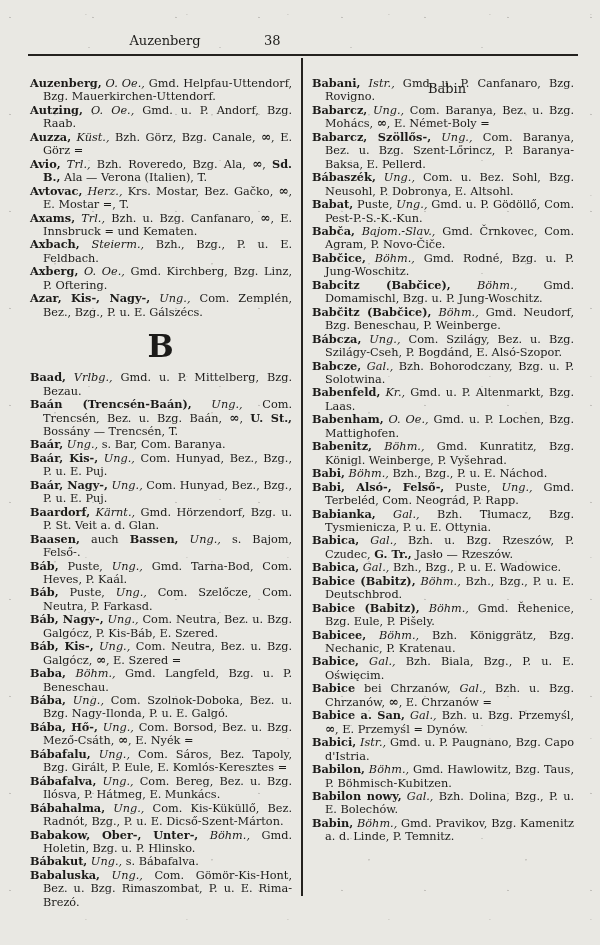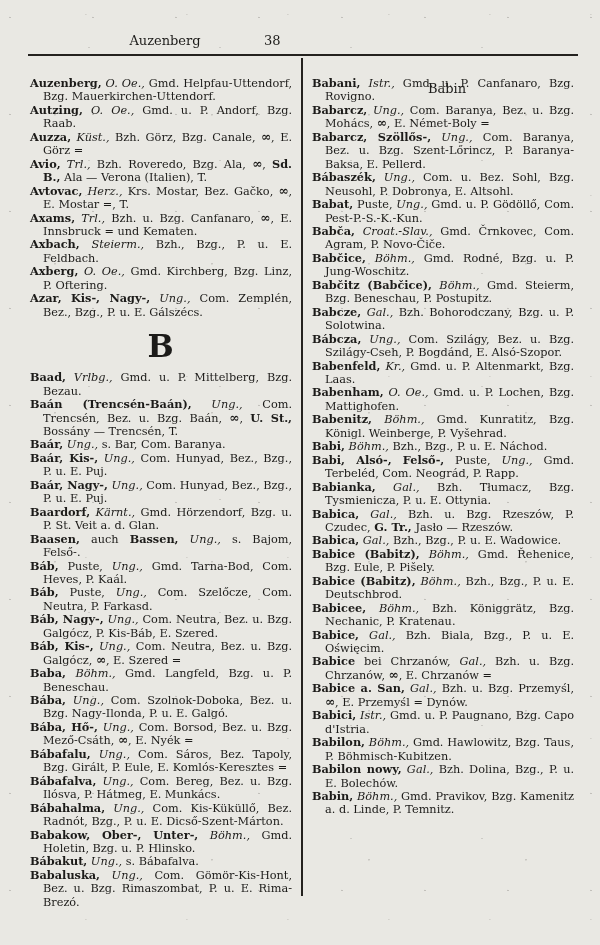--- a/index.html
+++ b/index.html
@@ -101,35 +101,36 @@
     </div>
 </div>
 
 <div class="col col-right">
   <div>
       <p class="entry"><span class="b">Babani,</span><span class="i"> Istr.,</span><span class="r"> Gmd. u. P. Canfanaro, Bzg. Rovigno.</span></p>
       <p class="entry"><span class="b">Babarcz,</span><span class="i"> Ung.,</span><span class="r"> Com. Baranya, Bez. u. Bzg. Mohács, </span><span class="ph">∞</span><span class="r">, E. Német-Boly =</span></p>
       <p class="entry"><span class="b">Babarcz, Szöllős-,</span><span class="i"> Ung.,</span><span class="r"> Com. Baranya, Bez. u. Bzg. Szent-Lőrincz, P. Baranya-Baksa, E. Pellerd.</span></p>
       <p class="entry"><span class="b">Bábaszék,</span><span class="i"> Ung.,</span><span class="r"> Com. u. Bez. Sohl, Bzg. Neusohl, P. Dobronya, E. Altsohl.</span></p>
       <p class="entry"><span class="b">Babat,</span><span class="r"> Puste, </span><span class="i">Ung.,</span><span class="r"> Gmd. u. P. Gödöllő, Com. Pest-P.-S.-K.-Kun.</span></p>
-      <p class="entry"><span class="b">Babča,</span><span class="i"> Croat.-Slav.,</span><span class="r"> Gmd. Črnkovec, Com. Agram, P. Novo-Čiče.</span></p>
+      <p class="entry"><span class="b">Babča,</span><span class="i"> Bajom.-Slav.,</span><span class="r"> Gmd. Črnkovec, Com. Agram, P. Novo-Čiče.</span></p>
       <p class="entry"><span class="b">Babčice,</span><span class="i"> Böhm.,</span><span class="r"> Gmd. Rodné, Bzg. u. P. Jung-Woschitz.</span></p>
-      <p class="entry"><span class="b">Babčitz (Babčice),</span><span class="i"> Böhm.,</span><span class="r"> Gmd. Steierm, Bzg. Beneschau, P. Postupitz.</span></p>
+      <p class="entry"><span class="b">Babcitz (Babčice),</span><span class="i"> Böhm.,</span><span class="r"> Gmd. Domamischl, Bzg. u. P. Jung-Woschitz.</span></p>
+      <p class="entry"><span class="b">Babčitz (Babčice),</span><span class="i"> Böhm.,</span><span class="r"> Gmd. Neudorf, Bzg. Beneschau, P. Weinberge.</span></p>
+      <p class="entry"><span class="b">Bábcza,</span><span class="i"> Ung.,</span><span class="r"> Com. Szilágy, Bez. u. Bzg. Szilágy-Cseh, P. Bogdánd, E. Alsó-Szopor.</span></p>
       <p class="entry"><span class="b">Babcze,</span><span class="i"> Gal.,</span><span class="r"> Bzh. Bohorodczany, Bzg. u. P. Solotwina.</span></p>
-      <p class="entry"><span class="b">Bábcza,</span><span class="i"> Ung.,</span><span class="r"> Com. Szilágy, Bez. u. Bzg. Szilágy-Cseh, P. Bogdánd, E. Alsó-Szopor.</span></p>
       <p class="entry"><span class="b">Babenfeld,</span><span class="i"> Kr.,</span><span class="r"> Gmd. u. P. Altenmarkt, Bzg. Laas.</span></p>
       <p class="entry"><span class="b">Babenham,</span><span class="i"> O. Oe.,</span><span class="r"> Gmd. u. P. Lochen, Bzg. Mattighofen.</span></p>
       <p class="entry"><span class="b">Babenitz,</span><span class="i"> Böhm.,</span><span class="r"> Gmd. Kunratitz, Bzg. Königl. Weinberge, P. Vyšehrad.</span></p>
       <p class="entry"><span class="b">Babi,</span><span class="i"> Böhm.,</span><span class="r"> Bzh., Bzg., P. u. E. Náchod.</span></p>
       <p class="entry"><span class="b">Babi, Alsó-, Felső-,</span><span class="r"> Puste, </span><span class="i">Ung.,</span><span class="r"> Gmd. Terbeléd, Com. Neográd, P. Rapp.</span></p>
       <p class="entry"><span class="b">Babianka,</span><span class="i"> Gal.,</span><span class="r"> Bzh. Tłumacz, Bzg. Tysmienicza, P. u. E. Ottynia.</span></p>
       <p class="entry"><span class="b">Babica,</span><span class="i"> Gal.,</span><span class="r"> Bzh. u. Bzg. Rzeszów, P. Czudec, </span><span class="b">G. Tr.,</span><span class="r"> Jasło — Rzeszów.</span></p>
       <p class="entry"><span class="b">Babica,</span><span class="i"> Gal.,</span><span class="r"> Bzh., Bzg., P. u. E. Wadowice.</span></p>
+      <p class="entry"><span class="b">Babice (Babitz),</span><span class="i"> Böhm.,</span><span class="r"> Bzh., Bzg., P. u. E. Deutschbrod.</span></p>
       <p class="entry"><span class="b">Babice (Babitz),</span><span class="i"> Böhm.,</span><span class="r"> Gmd. Řehenice, Bzg. Eule, P. Pišely.</span></p>
-      <p class="entry"><span class="b">Babice (Babitz),</span><span class="i"> Böhm.,</span><span class="r"> Bzh., Bzg., P. u. E. Deutschbrod.</span></p>
       <p class="entry"><span class="b">Babicee,</span><span class="i"> Böhm.,</span><span class="r"> Bzh. Königgrätz, Bzg. Nechanic, P. Kratenau.</span></p>
       <p class="entry"><span class="b">Babice,</span><span class="i"> Gal.,</span><span class="r"> Bzh. Biala, Bzg., P. u. E. Oświęcim.</span></p>
       <p class="entry"><span class="b">Babice</span><span class="r"> bei Chrzanów, </span><span class="i">Gal.,</span><span class="r"> Bzh. u. Bzg. Chrzanów, </span><span class="ph">∞</span><span class="r">, E. Chrzanów =</span></p>
       <p class="entry"><span class="b">Babice a. San,</span><span class="i"> Gal.,</span><span class="r"> Bzh. u. Bzg. Przemyśl, </span><span class="ph">∞</span><span class="r">, E. Przemyśl = Dynów.</span></p>
       <p class="entry"><span class="b">Babici,</span><span class="i"> Istr.,</span><span class="r"> Gmd. u. P. Paugnano, Bzg. Capo d'Istria.</span></p>
       <p class="entry"><span class="b">Babilon,</span><span class="i"> Böhm.,</span><span class="r"> Gmd. Hawlowitz, Bzg. Taus, P. Böhmisch-Kubitzen.</span></p>
       <p class="entry"><span class="b">Babilon nowy,</span><span class="i"> Gal.,</span><span class="r"> Bzh. Dolina, Bzg., P. u. E. Bolechów.</span></p>
       <p class="entry"><span class="b">Babin,</span><span class="i"> Böhm.,</span><span class="r"> Gmd. Pravikov, Bzg. Kamenitz a. d. Linde, P. Temnitz.</span></p>
     </div>
 </div>

